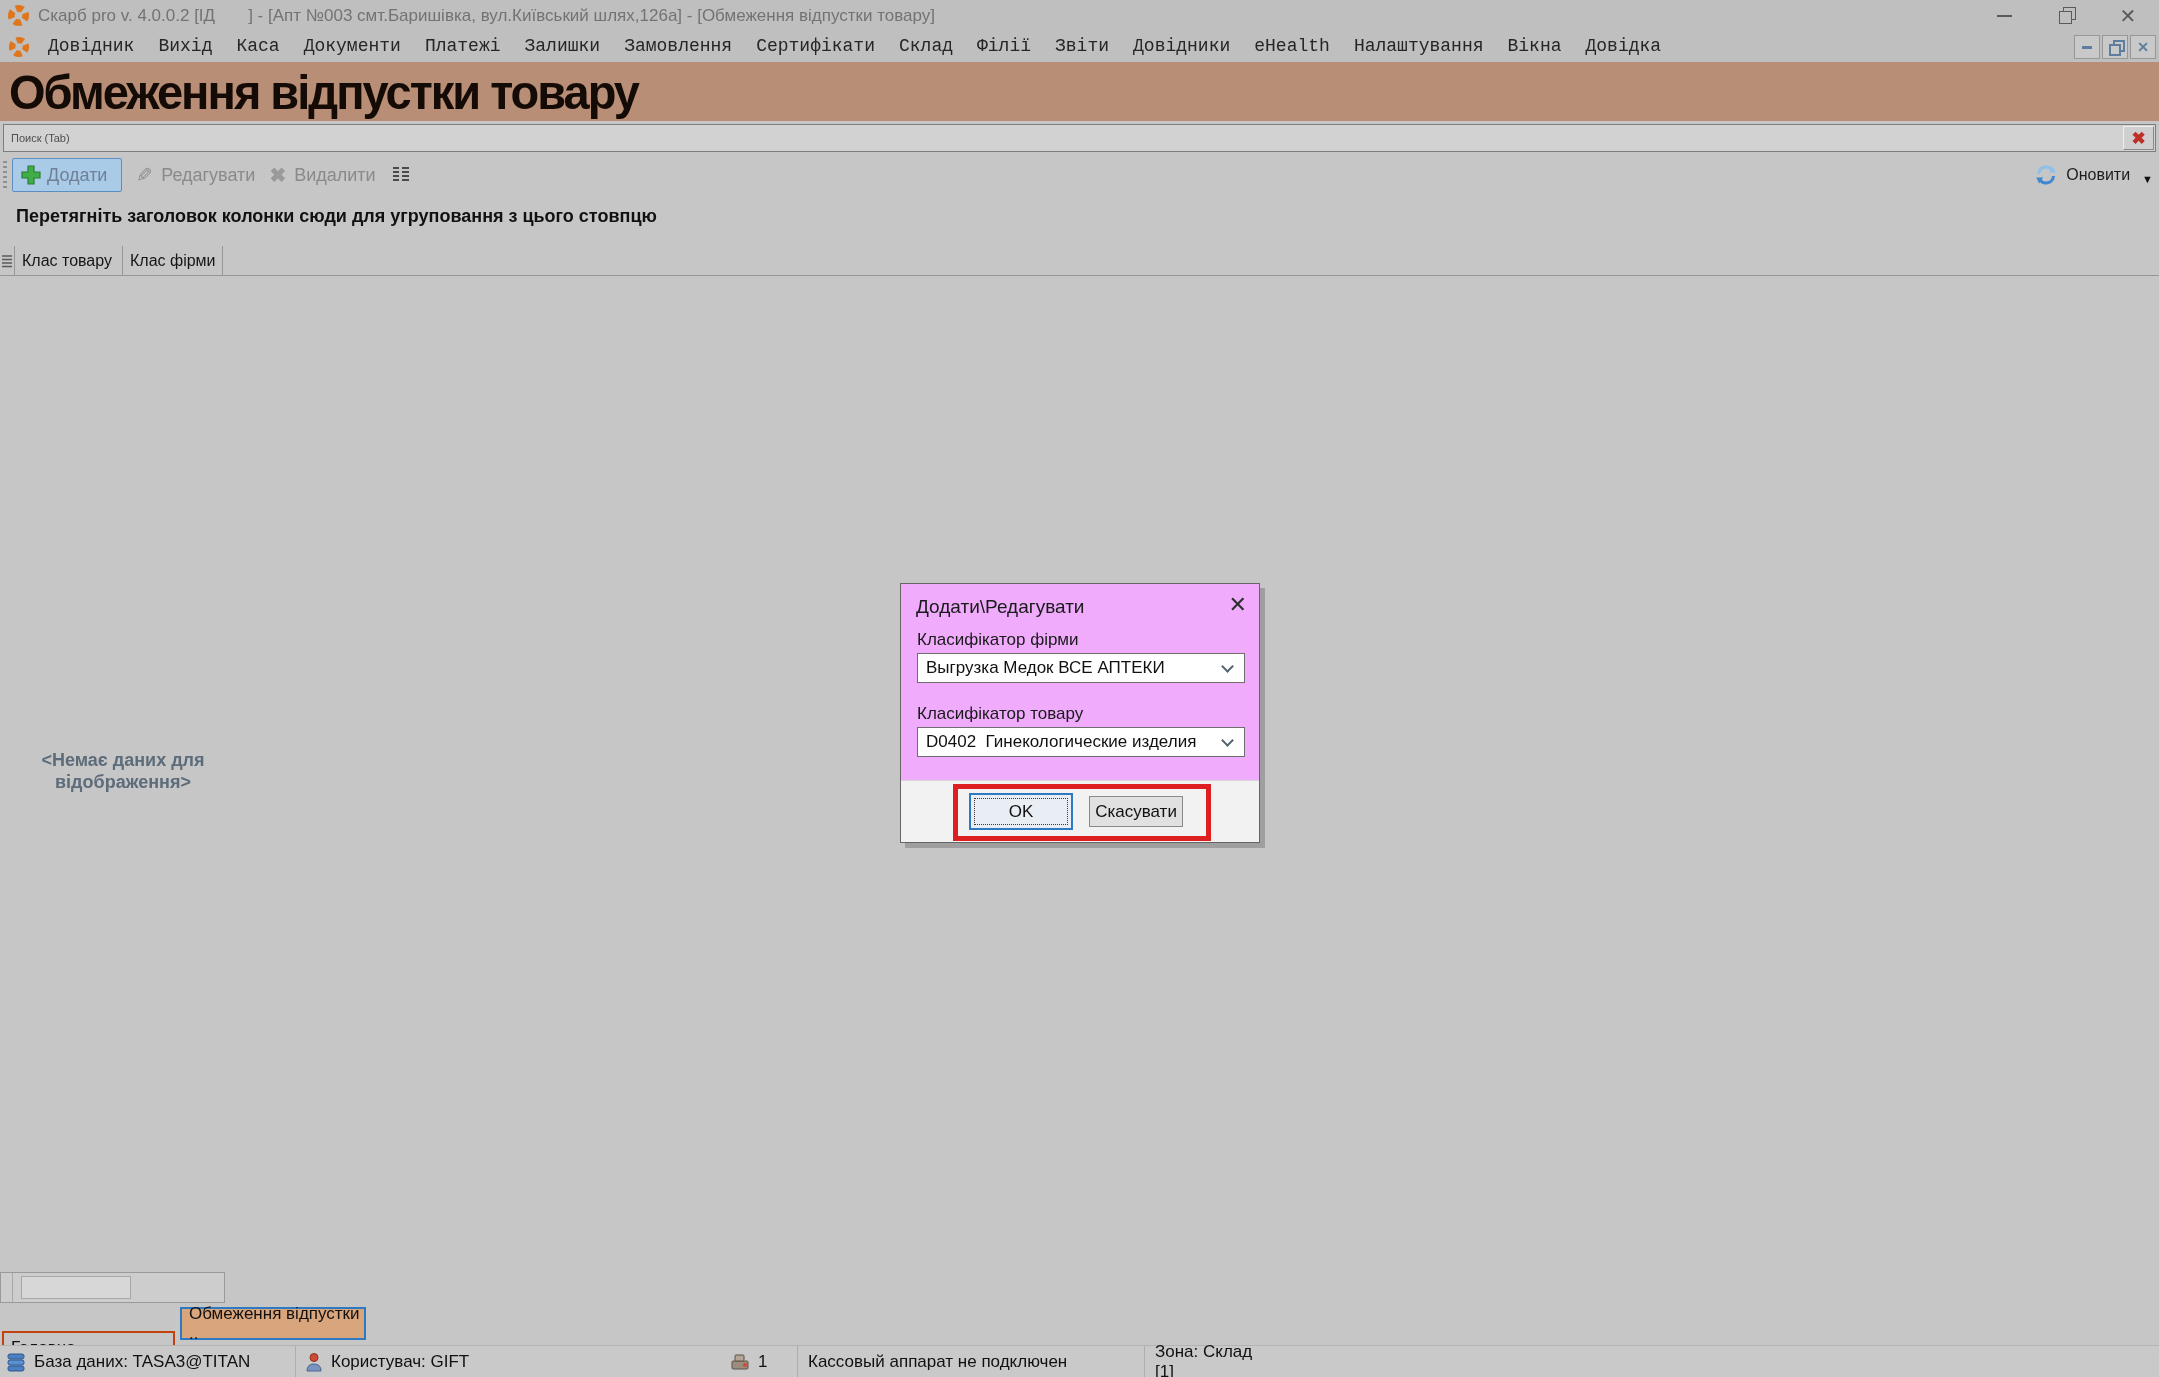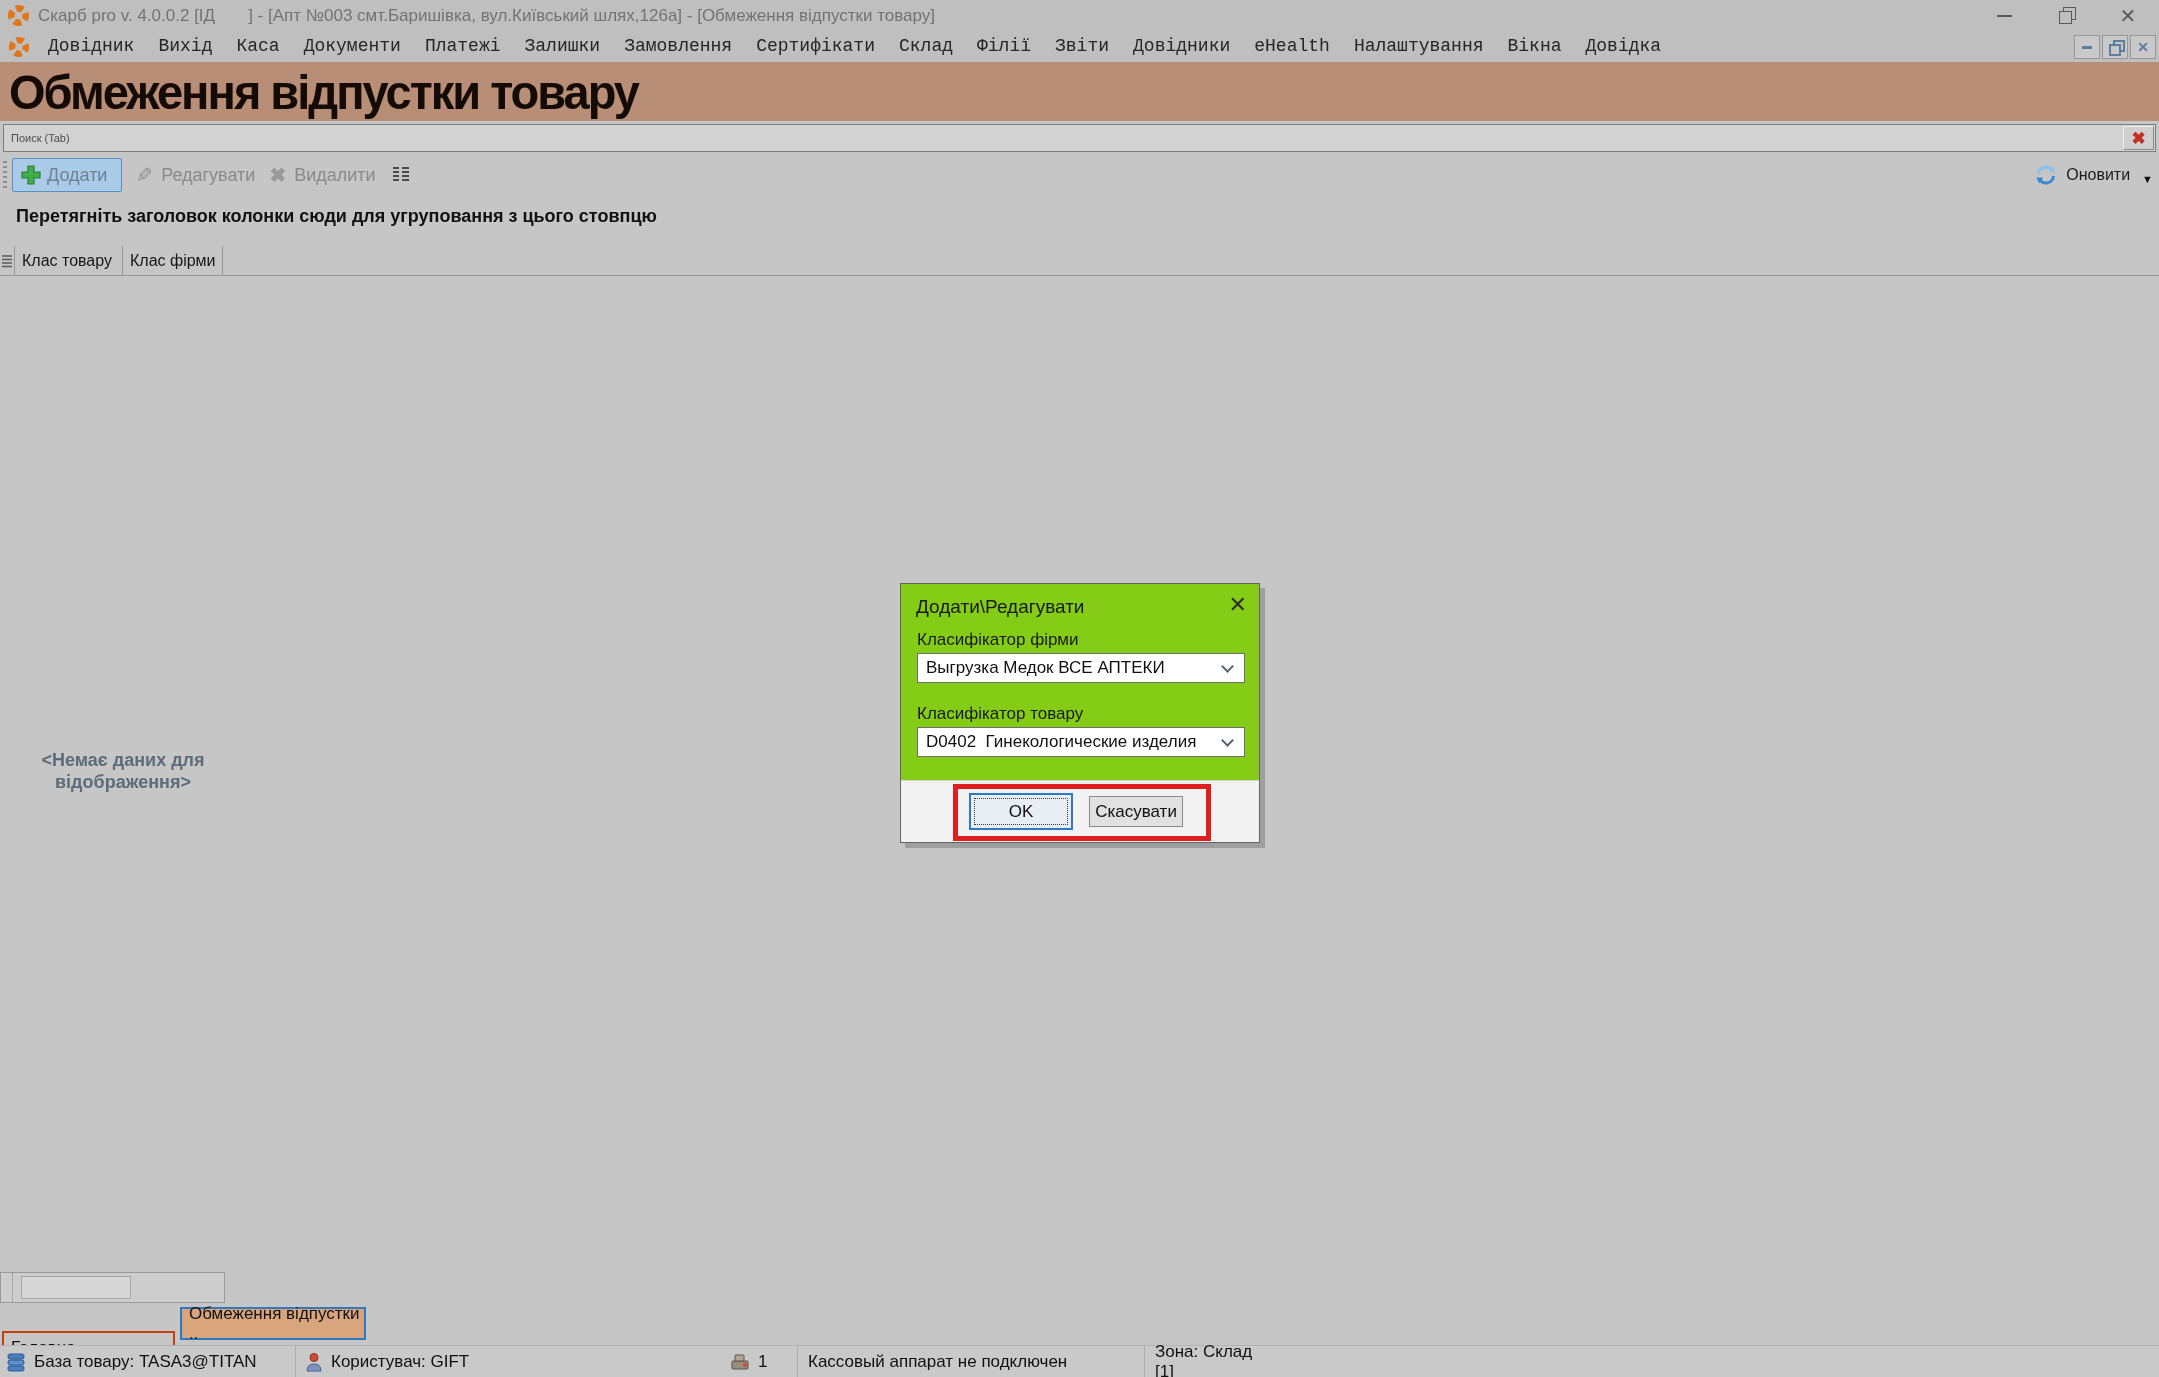--- a/index.html
+++ b/index.html
@@ -64,21 +64,21 @@
   .grid-header { position:absolute; left:0; top:246px; width:2159px; height:30px; border-bottom:1px solid #979797; display:flex; }
   .row-ind-cell { width:15px; height:100%; border-right:1px solid #979797; display:flex; align-items:center; justify-content:center; }
   .col-cell { height:100%; border-right:1px solid #979797; display:flex; align-items:center; padding-left:7px; font-size:16px; color:#161616; }
   .col-cell.c1 { width:108px; }
   .col-cell.c2 { width:100px; }
 
   
   .empty-data { position:absolute; left:38px; top:750px; width:170px; text-align:center; font-size:18px; font-weight:700; color:#5d6c7b; line-height:1.2; }
 
   
-  .dialog { position:absolute; left:900px; top:583px; width:360px; height:260px; background:#84cc16; border:1px solid #646464; box-shadow:5px 5px 0 rgba(110,110,110,0.45); }
+  .dialog { position:absolute; left:900px; top:583px; width:360px; height:260px; background:#f0abfc; border:1px solid #646464; box-shadow:5px 5px 0 rgba(110,110,110,0.45); }
   .dialog-title { position:absolute; left:15px; top:12px; font-size:19px; color:#1a1a1a; }
   .dialog-close { position:absolute; right:12px; top:8px; font-size:22px; color:#2f2f2f; font-weight:300; }
   .fld-label { position:absolute; left:16px; font-size:17px; color:#1a1a1a; }
   .lbl1 { top:46px; } .lbl2 { top:120px; }
   .combo { position:absolute; left:16px; width:328px; height:30px; border:1px solid #6e6e6e; background:#fff; display:flex; align-items:center; }
   .cmb1 { top:69px; } .cmb2 { top:143px; }
   .combo .val { flex:1; padding-left:8px; font-size:17px; color:#111; white-space:pre; overflow:hidden; }
   .chevron { width:9px; height:9px; border-right:2px solid #53646f; border-bottom:2px solid #53646f; transform:rotate(45deg); margin:-4px 12px 0 0; }
   .dialog-footer { position:absolute; left:0; bottom:0; width:100%; height:62px; background:#f2f2f2; border-top:1px solid #d5d5d5; }
   .btn-ok { position:absolute; left:68px; top:209px; width:104px; height:37px; background:#e9eef5; border:2px solid #2d7ac2; outline:1px dotted #3a3a3a; outline-offset:-6px; display:flex; align-items:center; justify-content:center; font-size:17px; color:#111; }
@@ -270,21 +270,21 @@
 
   <div class="statusbar">
     <div class="sb-panel sb-db">
       <span class="sb-icon">
         <svg width="20" height="20" viewBox="0 0 20 20">
           <rect x="2" y="2" width="16" height="5" rx="2" fill="#4a7fc1" stroke="#2c5a94"></rect>
           <rect x="2" y="8" width="16" height="5" rx="2" fill="#5d90cf" stroke="#2c5a94"></rect>
           <rect x="2" y="14" width="16" height="5" rx="2" fill="#4a7fc1" stroke="#2c5a94"></rect>
         </svg>
       </span>
-      <span>База товару: TASA3@TITAN</span>
+      <span>База даних: TASA3@TITAN</span>
     </div>
     <div class="sb-sep"></div>
     <div class="sb-panel sb-user">
       <span class="sb-icon">
         <svg width="18" height="20" viewBox="0 0 18 20">
           <circle cx="9" cy="5.5" r="4" fill="#cf4a35" stroke="#8e2f20"></circle>
           <path d="M2 19 q0 -7 7 -7 q7 0 7 7 z" fill="#7a93c0" stroke="#4e648c"></path>
         </svg>
       </span>
       <span>Користувач: GIFT</span>

